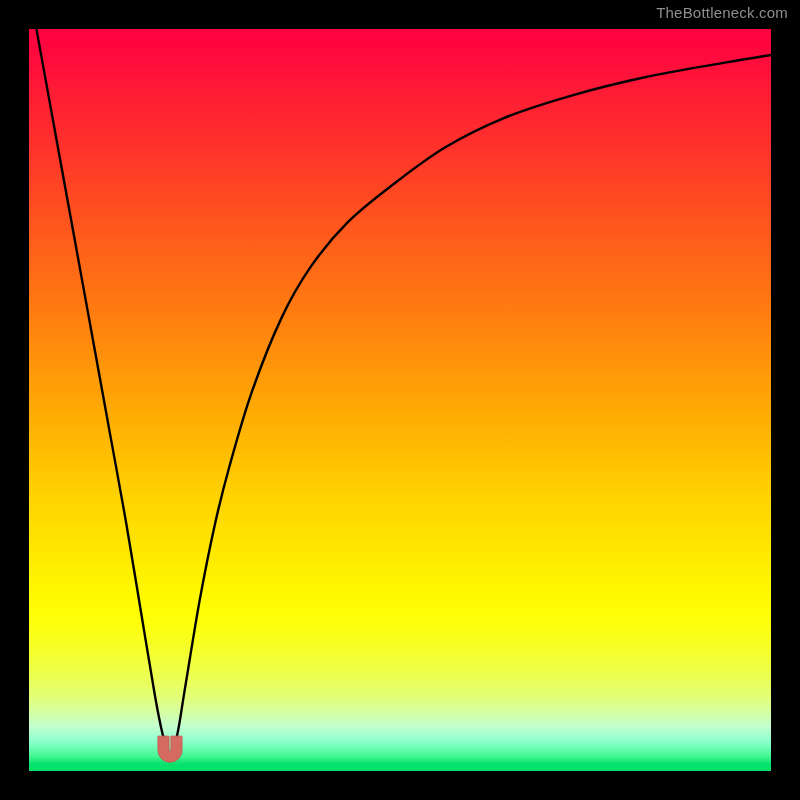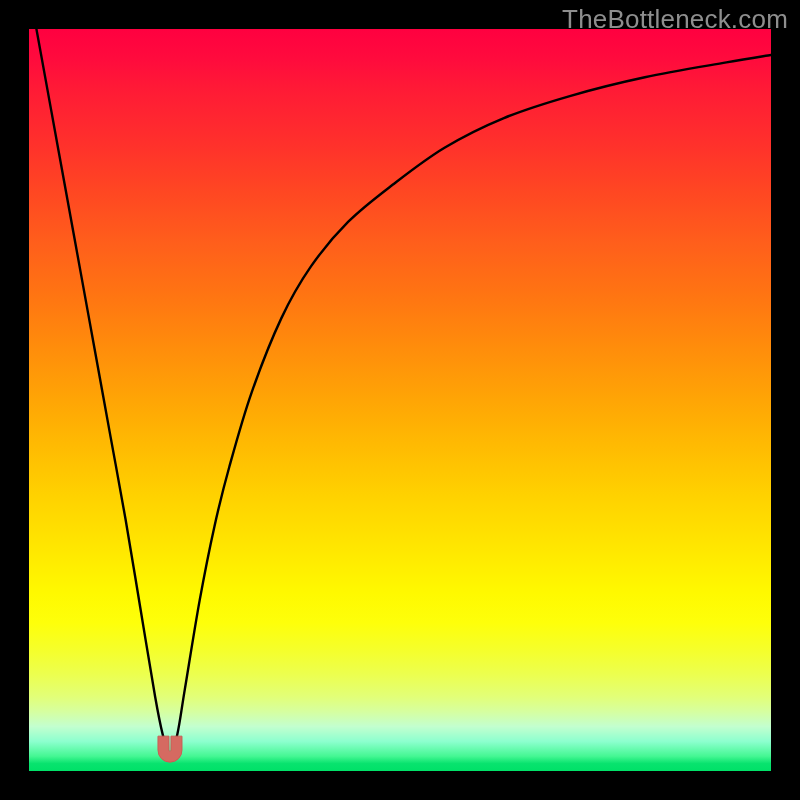--- a/index.html
+++ b/index.html
@@ -60,21 +60,21 @@
     position: absolute;
     left: 0; top: 0;
     width: 742px;
     height: 742px;
   }
   .watermark {
     position: absolute;
     top: 4px;
     right: 12px;
     font-family: Arial, Helvetica, sans-serif;
-    font-size: 26px;
+    font-size: 15px;
     font-weight: 500;
     color: #8e8e8e;
     letter-spacing: 0.2px;
     user-select: none;
   }
 </style>
 </head>
 <body>
 
 <div class="frame">

